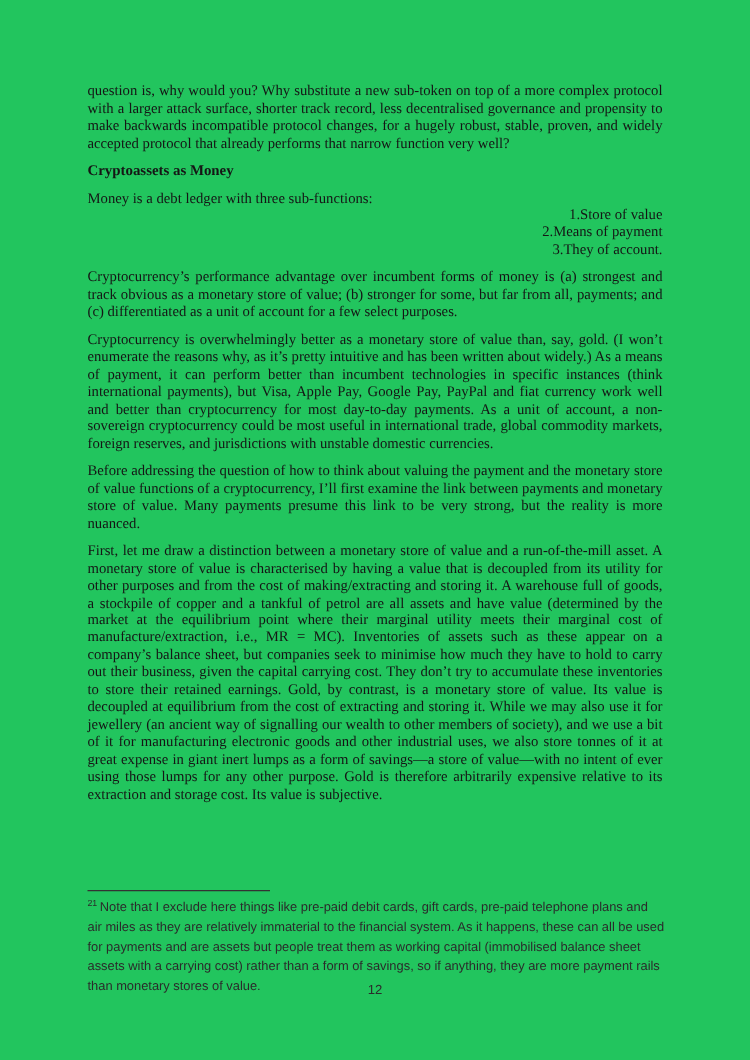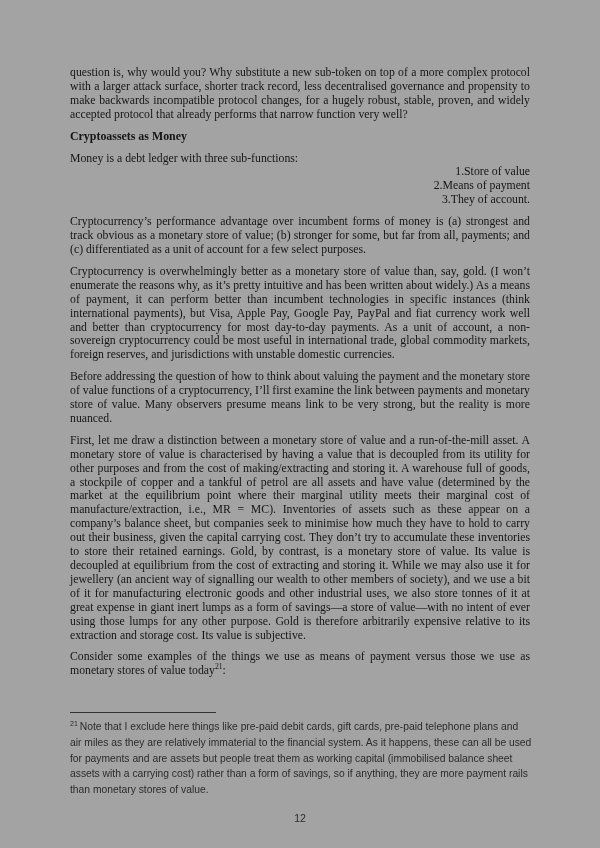--- a/index.html
+++ b/index.html
@@ -1,20 +1,20 @@
 <!DOCTYPE html>
 <html><head>
 <meta charset="utf-8">
 <style>
   html, body { margin: 0; padding: 0; background: #ffffff; }
   .page {
     position: relative;
     width: 600px;
     height: 848px;
-    background: #a3a3a3;
+    background: #22c55e;
     overflow: hidden;
     font-family: "Liberation Serif", serif;
   }
   .content {
     position: absolute;
     left: 70px;
     top: 66px;
     width: 460px;
     color: #151515;
   }
@@ -69,21 +69,21 @@
   }
   p.footnote sup {
     font-size: 7px;
     vertical-align: super;
     line-height: 0;
     margin-right: 2px;
   }
   .page-num {
     position: absolute;
     left: 0;
-    top: 812px;
+    top: 786px;
     width: 600px;
     text-align: center;
     font-family: "Liberation Sans", sans-serif;
     font-size: 10.5px;
     color: #2b2b2b;
   }
 </style>
 </head>
 <body>
 
@@ -105,25 +105,24 @@
       </div>
       <div class="list-row">
         <span class="list-num">3.</span><span>They of account.</span>
       </div>
     </div>
 
     <p class="body">Cryptocurrency’s performance advantage over incumbent forms of money is (a) strongest and track obvious as a monetary store of value; (b) stronger for some, but far from all, payments; and (c) differentiated as a unit of account for a few select purposes.</p>
 
     <p class="body">Cryptocurrency is overwhelmingly better as a monetary store of value than, say, gold. (I won’t enumerate the reasons why, as it’s pretty intuitive and has been written about widely.) As a means of payment, it can perform better than incumbent technologies in specific instances (think international payments), but Visa, Apple Pay, Google Pay, PayPal and fiat currency work well and better than cryptocurrency for most day-to-day payments. As a unit of account, a non-sovereign cryptocurrency could be most useful in international trade, global commodity markets, foreign reserves, and jurisdictions with unstable domestic currencies.</p>
 
-    <p class="body">Before addressing the question of how to think about valuing the payment and the monetary store of value functions of a cryptocurrency, I’ll first examine the link between payments and monetary store of value. Many observers presume means link to be very strong, but the reality is more nuanced.</p>
+    <p class="body">Before addressing the question of how to think about valuing the payment and the monetary store of value functions of a cryptocurrency, I’ll first examine the link between payments and monetary store of value. Many payments presume this link to be very strong, but the reality is more nuanced.</p>
 
     <p class="body">First, let me draw a distinction between a monetary store of value and a run-of-the-mill asset. A monetary store of value is characterised by having a value that is decoupled from its utility for other purposes and from the cost of making/extracting and storing it. A warehouse full of goods, a stockpile of copper and a tankful of petrol are all assets and have value (determined by the market at the equilibrium point where their marginal utility meets their marginal cost of manufacture/extraction, i.e., MR = MC). Inventories of assets such as these appear on a company’s balance sheet, but companies seek to minimise how much they have to hold to carry out their business, given the capital carrying cost. They don’t try to accumulate these inventories to store their retained earnings. Gold, by contrast, is a monetary store of value. Its value is decoupled at equilibrium from the cost of extracting and storing it. While we may also use it for jewellery (an ancient way of signalling our wealth to other members of society), and we use a bit of it for manufacturing electronic goods and other industrial uses, we also store tonnes of it at great expense in giant inert lumps as a form of savings—a store of value—with no intent of ever using those lumps for any other purpose. Gold is therefore arbitrarily expensive relative to its extraction and storage cost. Its value is subjective.</p>
 
-    <p class="body closing"><span>Consider some examples of the things we use as means of payment versus those we use as monetary stores of value today</span><sup class="ref">21</sup><span>:</span></p>
 
   </div>
 
   <div class="footnote-block">
     <div class="fn-rule"></div>
     <p class="footnote"><sup>21</sup><span>Note that I exclude here things like pre-paid debit cards, gift cards, pre-paid telephone plans and air miles as they are relatively immaterial to the financial system. As it happens, these can all be used for payments and are assets but people treat them as working capital (immobilised balance sheet assets with a carrying cost) rather than a form of savings, so if anything, they are more payment rails than monetary stores of value.</span></p>
   </div>
 
   <div class="page-num">12</div>
 </div>

